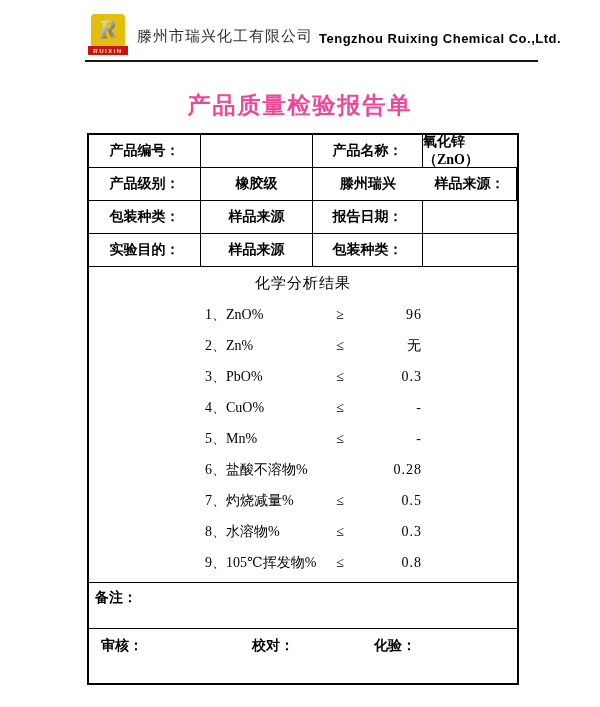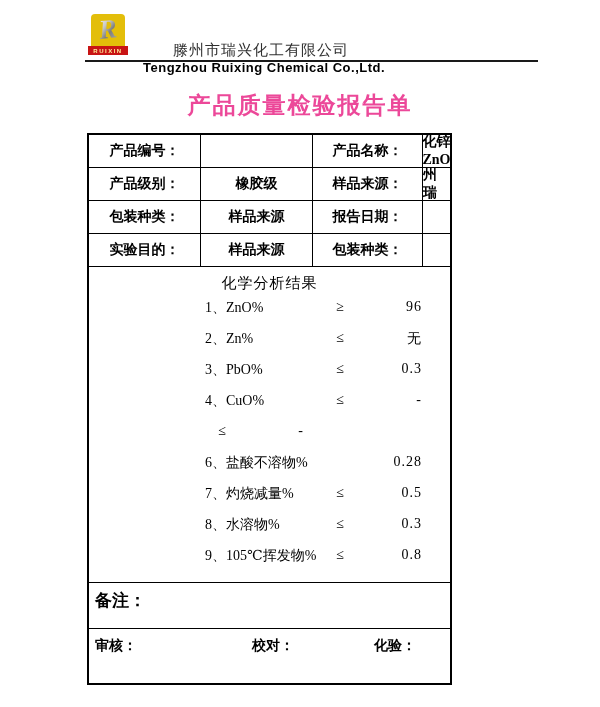--- a/index.html
+++ b/index.html
@@ -14,60 +14,60 @@
                  display:flex; align-items:center; justify-content:center; overflow:hidden; }
   .logo-r { font-family:"Liberation Serif", serif; font-style:italic; font-weight:bold;
             font-size:27px; line-height:1; transform:rotate(-6deg) translateY(-1px);
             background:linear-gradient(135deg,#f8f8f8 0%,#c9c9c9 35%,#7d7d7d 60%,#b5b5b5 100%);
             -webkit-background-clip:text; background-clip:text; color:transparent; }
   .logo-band { position:absolute; left:0; top:33px; width:40px; height:9px; background:#c81414;
                display:flex; align-items:center; justify-content:center; }
   .logo-band span { font-size:6px; font-weight:bold; letter-spacing:1.5px; color:#ffef9a;
                     font-family:"Liberation Sans", sans-serif; }
 
-  .company-line { position:absolute; left:137px; top:41px; white-space:nowrap;
-                  display:flex; align-items:center;flex-direction:column; }
+  .company-line { position:absolute; left:137px; top:27px; white-space:nowrap;
+                  display:flex; align-items:flex-end; }
   .company-cn { font-size:15px; color:#2f2f2f; letter-spacing:1px;
                 font-family:"Liberation Serif","DejaVu Serif", serif; }
   .company-en { font-size:13px; font-weight:bold; color:#000; margin-left:6px;
                 letter-spacing:0.5px; font-family:"Liberation Sans", sans-serif; }
   .header-rule { position:absolute; left:85px; top:60px; width:453px; height:2px;
                  background:#1a1a1a; }
 
   
   .report-title { position:absolute; left:0; top:90px; width:600px; text-align:center;
                   font-size:23px; font-weight:bold; letter-spacing:2px; color:#ec4899; }
 
   
-  .report-table { position:absolute; left:87px; top:133px; width:365px; height:552px;
+  .report-table { position:absolute; left:87px; top:133px; width:432px; height:552px;
                   border:2px solid #000; display:flex; flex-direction:column;
                   font-size:14px; }
   .info-row { display:grid; grid-template-columns:112px 112px 110px 1fr;
               height:33px; border-bottom:1.5px solid #000; }
   .cell { display:flex; align-items:center; justify-content:center; overflow:hidden;font-weight:bold; }
   .cell.b-r { border-right:1.5px solid #000; }
   .cell-label { font-weight:bold; font-family:"Liberation Sans","DejaVu Sans", sans-serif; }
   .cell-value { font-family:"Liberation Serif","DejaVu Serif", serif; }
 
   .analysis { height:316px; border-bottom:1.5px solid #000; position:relative;
               font-family:"Liberation Serif","DejaVu Serif", serif; }
   .analysis-heading { height:32px; display:flex; align-items:center; justify-content:center;
                       font-size:15px; letter-spacing:1px; }
-  .analysis-row { height:31px; display:flex; padding-left:116px; }
+  .analysis-row { height:31px; display:flex; align-items:center; padding-left:116px; }
   .analysis-label { width:118px; font-size:14px; white-space:nowrap; }
   .analysis-op { width:34px; text-align:center; font-size:14px; }
   .analysis-value { width:65px; text-align:right; font-size:14px; letter-spacing:1px; }
 
   .remarks-row { height:46px; border-bottom:1.5px solid #000; padding:6px 0 0 6px; }
-  .remarks-row .cell-label { font-size:17px; }
+  .remarks-row .cell-label { font-size:14px; }
 
   .footer-row { flex:1; position:relative; }
   .footer-label { position:absolute; top:8px; font-weight:bold; font-size:14px;
                   font-family:"Liberation Sans","DejaVu Sans", sans-serif; }
-  .footer-review { left:6px; }
+  .footer-review { left:12px; }
   .footer-proof  { left:163px; }
   .footer-test   { left:285px; }
 </style>
 </head>
 <body>
 
 <div class="logo">
   <div class="logo-square">
     <span class="logo-r">R</span>
   </div>
@@ -87,22 +87,22 @@
 
   <div class="info-row">
     <div class="cell cell-label b-r">产品编号：</div>
     <div class="cell cell-value b-r"></div>
     <div class="cell cell-label b-r">产品名称：</div>
     <div class="cell cell-value">氧化锌（ZnO）</div>
   </div>
   <div class="info-row">
     <div class="cell cell-label b-r">产品级别：</div>
     <div class="cell cell-value b-r">橡胶级</div>
+    <div class="cell cell-value">滕州瑞兴</div>
     <div class="cell cell-label b-r">样品来源：</div>
-    <div class="cell cell-value">滕州瑞兴</div>
   </div>
   <div class="info-row">
     <div class="cell cell-label b-r">包装种类：</div>
     <div class="cell cell-value b-r">样品来源</div>
     <div class="cell cell-label b-r">报告日期：</div>
     <div class="cell cell-value"></div>
   </div>
   <div class="info-row">
     <div class="cell cell-label b-r">实验目的：</div>
     <div class="cell cell-value b-r">样品来源</div>
@@ -127,20 +127,21 @@
       <span class="analysis-label">3、PbO%</span>
       <span class="analysis-op">≤</span>
       <span class="analysis-value">0.3</span>
     </div>
     <div class="analysis-row">
       <span class="analysis-label">4、CuO%</span>
       <span class="analysis-op">≤</span>
       <span class="analysis-value">-</span>
     </div>
     <div class="analysis-row">
+      <span class="analysis-label">5、Mn%</span>
       <span class="analysis-op">≤</span>
       <span class="analysis-value">-</span>
     </div>
     <div class="analysis-row">
       <span class="analysis-label">6、盐酸不溶物%</span>
       <span class="analysis-op"></span>
       <span class="analysis-value">0.28</span>
     </div>
     <div class="analysis-row">
       <span class="analysis-label">7、灼烧减量%</span>

